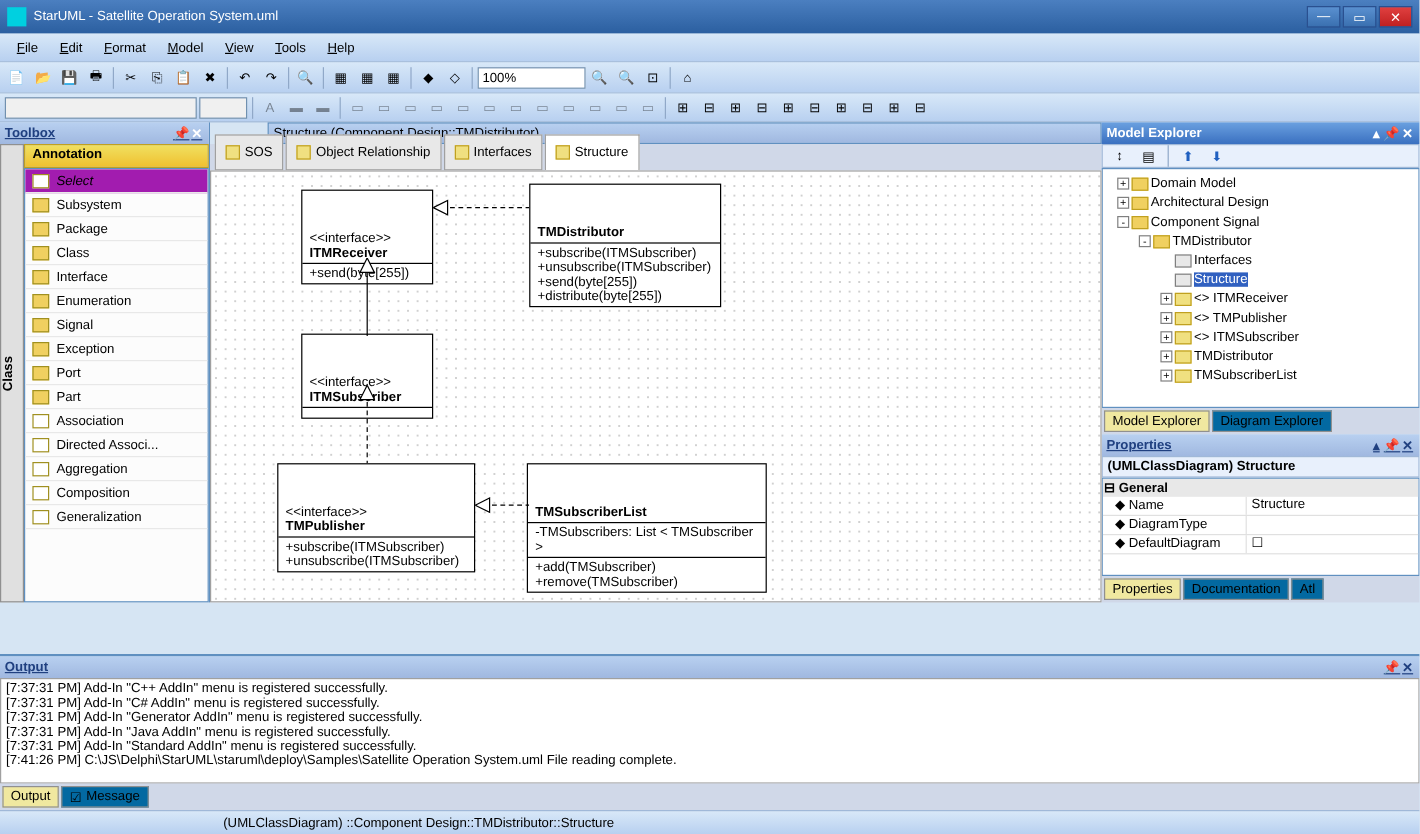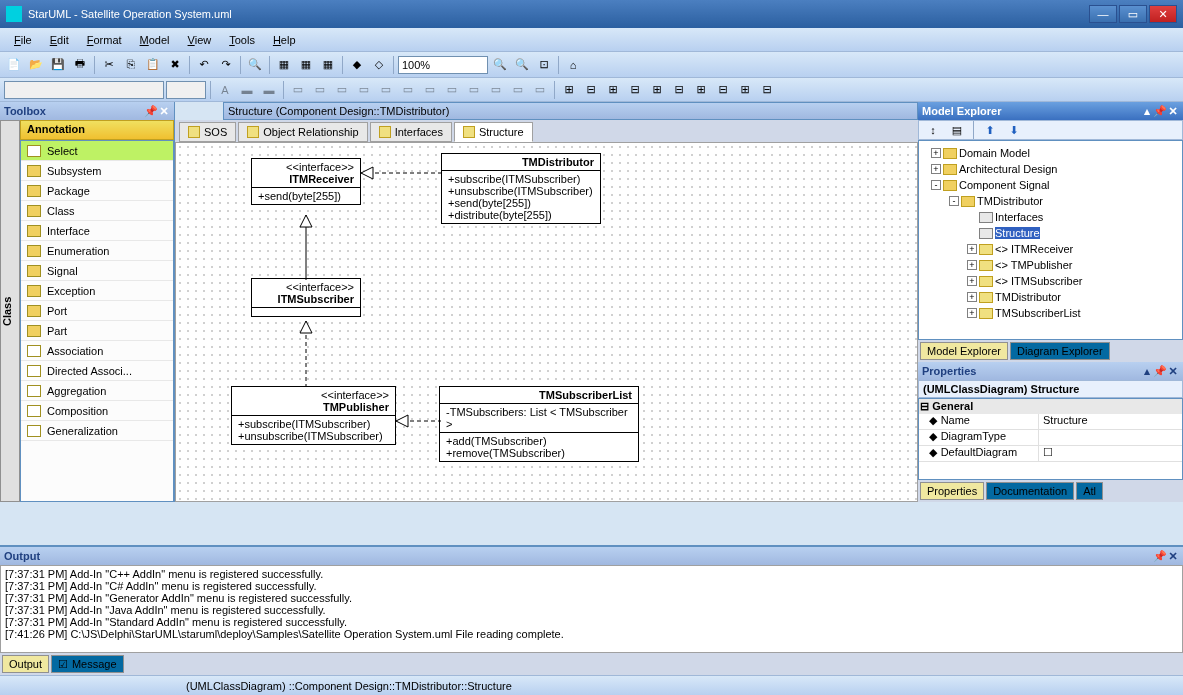--- a/index.html
+++ b/index.html
@@ -15,35 +15,35 @@
 .menuitem u { text-decoration: underline; }
 .toolbar { height: 26px; background: linear-gradient(#d8e8f8,#b8d0f0); display: flex; align-items: center; padding: 0 4px; gap: 2px; border-bottom: 1px solid #a0b8d8; }
 .tbtn { width: 20px; height: 20px; display: flex; align-items: center; justify-content: center; border: 1px solid transparent; cursor: default; }
 .tsep { width: 1px; height: 18px; background: #90a8c8; margin: 0 2px; }
 .zoom { width: 90px; height: 18px; border: 1px solid #7090b0; background: white; padding: 0 3px; }
 .toolbar2 { height: 24px; background: linear-gradient(#d8e8f8,#b8d0f0); display: flex; align-items: center; padding: 0 4px; gap: 2px; border-bottom: 1px solid #a0b8d8; }
 .combo { width: 160px; height: 18px; border: 1px solid #7090b0; background: #f0f0f0; }
 .midrow { flex: 1; display: flex; min-height: 0; }
 .toolbox { width: 175px; display: flex; flex-direction: column; border-right: 1px solid #6090c0; }
 .panelhead { height: 18px; background: linear-gradient(#6aa0e0,#3a70c0); color: white; display: flex; align-items: center; padding: 0 4px; font-weight: bold; justify-content: space-between; }
-.panelhead.light { background: linear-gradient(#b8d0f0,#a0b8e0); color: #204080; }
+.panelhead.light { background: linear-gradient(#b8d0f0,#a0b8e0); color: #204080; text-decoration: underline; }
 .annot { height: 20px; background: linear-gradient(#f0e060,#f0c030); color: black; padding: 2px 6px; font-weight: bold; border: 1px solid #c0a020; }
 .tblist { flex: 1; overflow-y: auto; background: #fcfcfc; border: 1px solid #6090c0; }
 .tbitem { height: 20px; display: flex; align-items: center; padding: 0 6px; gap: 6px; border-bottom: 1px solid #e8e8e8; cursor: default; }
-.tbitem.sel { background: #bef264; }
+.tbitem.sel { background: #a21caf; font-style: italic; }
 .tbicon { width: 14px; height: 12px; display: inline-block; }
 .classtab { width: 20px; background: #e0e0e0; border: 1px solid #909090; writing-mode: vertical-rl; transform: rotate(180deg); text-align: center; font-weight: bold; padding: 4px 0;}
 .center { flex: 1; display: flex; flex-direction: column; min-width: 0; }
 .diaghead { height: 18px; background: linear-gradient(#b8d0f0,#a0b8e0); padding: 0 4px; display: flex; align-items: center; color: #000; border: 1px solid #6090c0; margin-left: 48px; }
 .tabs { height: 22px; display: flex; background: #d0d8e8; gap: 2px; padding: 2px 4px 0; align-items:flex-end;}
-.tab { height: 20px; padding: 2px 8px; background: #e8e8e8; border: 1px solid #a0a0a0; display: flex; align-items:center; gap:4px; }
+.tab { height: 30px; padding: 2px 8px; background: #e8e8e8; border: 1px solid #a0a0a0; display: flex; align-items:center; gap:4px; }
 .tab.active { background: white; border-bottom: 1px solid white; }
 .canvas { flex: 1; background: white; background-image: radial-gradient(#d0d0d0 1px, transparent 1px); background-size: 8px 8px; position: relative; overflow: auto; border: 1px solid #a0a0a0; }
 .umlbox { position: absolute; background: white; border: 1px solid black; }
-.umlbox .cap { text-align: right; border-bottom: 1px solid black; padding: 2px 6px; }
+.umlbox .cap { text-align: left; border-bottom: 1px solid black; padding: 2px 6px; margin-top: 32px; }
 .umlbox .sect { border-bottom: 1px solid black; padding: 2px 6px; }
 .umlbox .sect:last-child { border-bottom: none; }
 .right { width: 265px; display: flex; flex-direction: column; }
 .tree { flex: 1; background: white; overflow: auto; padding: 4px; border: 1px solid #6090c0; }
 .treerow { display: flex; align-items: center; gap: 2px; height: 16px; white-space: nowrap; }
 .expander { width: 10px; height: 10px; border: 1px solid #808080; display: flex; align-items: center; justify-content: center; font-size:9px; line-height:1; background:white;}
 .folder { width: 14px; height: 11px; background: #f0d060; border: 1px solid #c0a020; display:inline-block;}
 .treerow.sel span.lbl { background: #3060c0; color: white; }
 .bottomtabs { height: 22px; display: flex; background: #d0d8e8; padding: 2px; gap: 2px; }
 .btab { padding: 2px 6px; background: #0369a1; border: 1px solid #909090; display:flex; align-items:center; gap:4px;}

